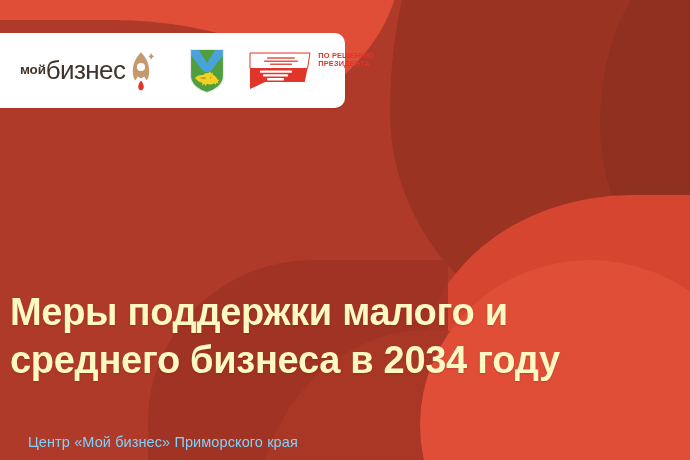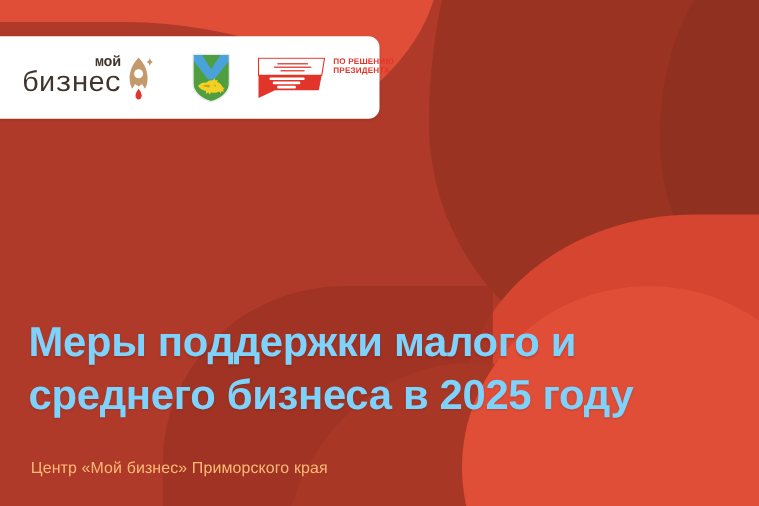--- a/index.html
+++ b/index.html
@@ -136,24 +136,22 @@
   }
 
   
   .logo-mb {
     display: flex;
     align-items: center;
     gap: 3px;
   }
   .mb-words {
     display: flex;
-    flex-direction: column;
-    align-items: flex-end;
+    align-items: center;
     line-height: .96;
-    font-family: Liberation Mono, monospace;
   }
   .mb-moy {
     font-size: 13.5px;
     font-weight: bold;
     color: #40342c;
     letter-spacing: -.2px;
   }
   .mb-biznes {
     font-size: 26px;
     color: #40342c;
@@ -192,37 +190,37 @@
     color: #e1342a;
     font-size: 7.4px;
     font-weight: bold;
     letter-spacing: .15px;
     white-space: nowrap;
   }
 
   
   .headline {
     position: absolute;
-    left: 26px;
+    left: 10px;
     top: 288px;
     width: 640px;
-    color: #7dd3fc;
+    color: #fef9c3;
     font-size: 38px;
     font-weight: bold;
     line-height: 1.27;
     letter-spacing: -.3px;
     text-shadow: 0 1px 2px rgba(90,20,10,.22);
   }
   .headline .l2 { display: block; }
 
   .subtitle {
     position: absolute;
     left: 28px;
-    top: 418px;
-    color: #fdba74;
+    top: 434px;
+    color: #7dd3fc;
     font-size: 14.5px;
     letter-spacing: .1px;
   }
 </style>
 </head>
 <body>
 
 <div id="slide">
 
   <div class="bg-layer">
@@ -302,18 +300,18 @@
       </div>
       <div class="np-side">
         <div>ПО РЕШЕНИЮ</div>
         <div>ПРЕЗИДЕНТА</div>
       </div>
     </div>
   </div>
 
   <div class="headline">
     <span class="l1">Меры поддержки малого и</span>
-    <span class="l2">среднего бизнеса в 2025 году</span>
+    <span class="l2">среднего бизнеса в 2034 году</span>
   </div>
 
   <div class="subtitle">Центр «Мой бизнес» Приморского края</div>
 
 </div>
 
 </body></html>

